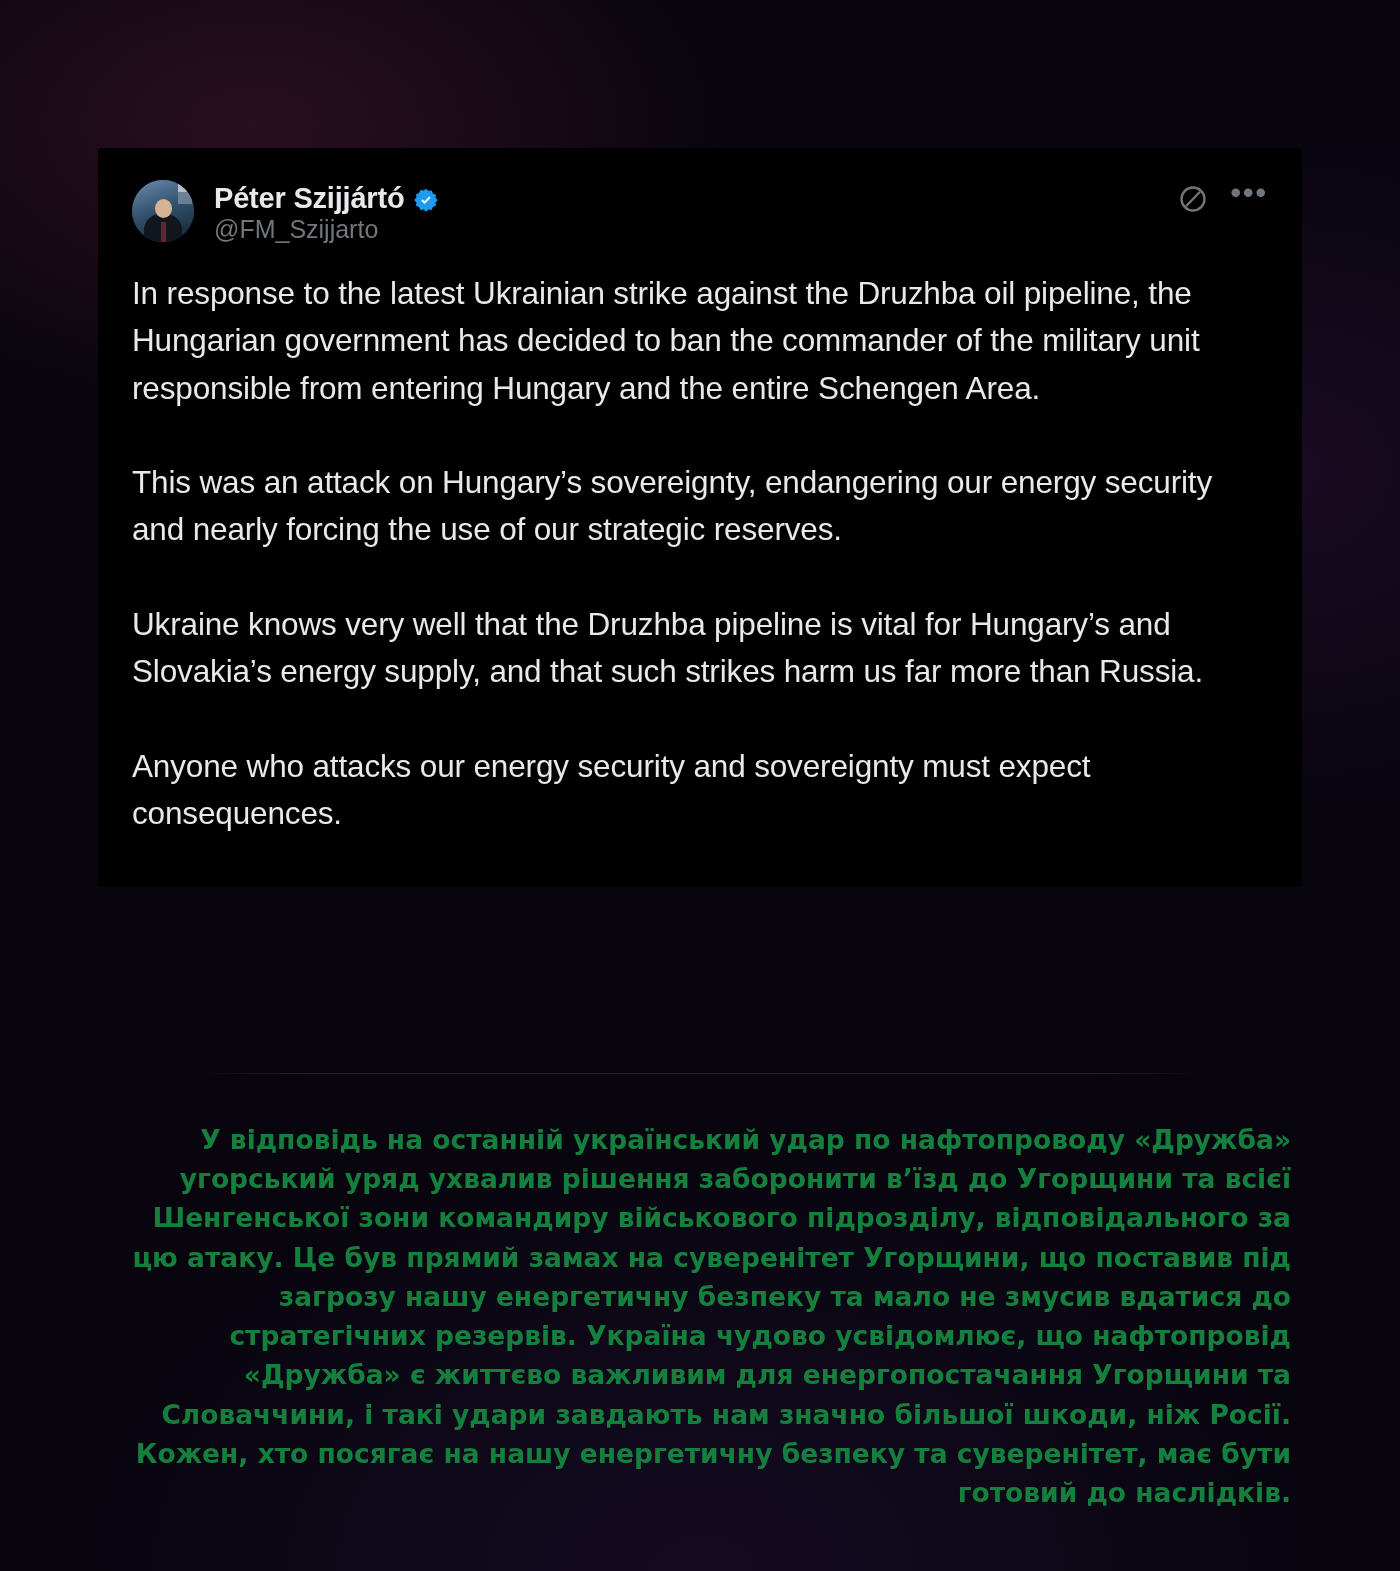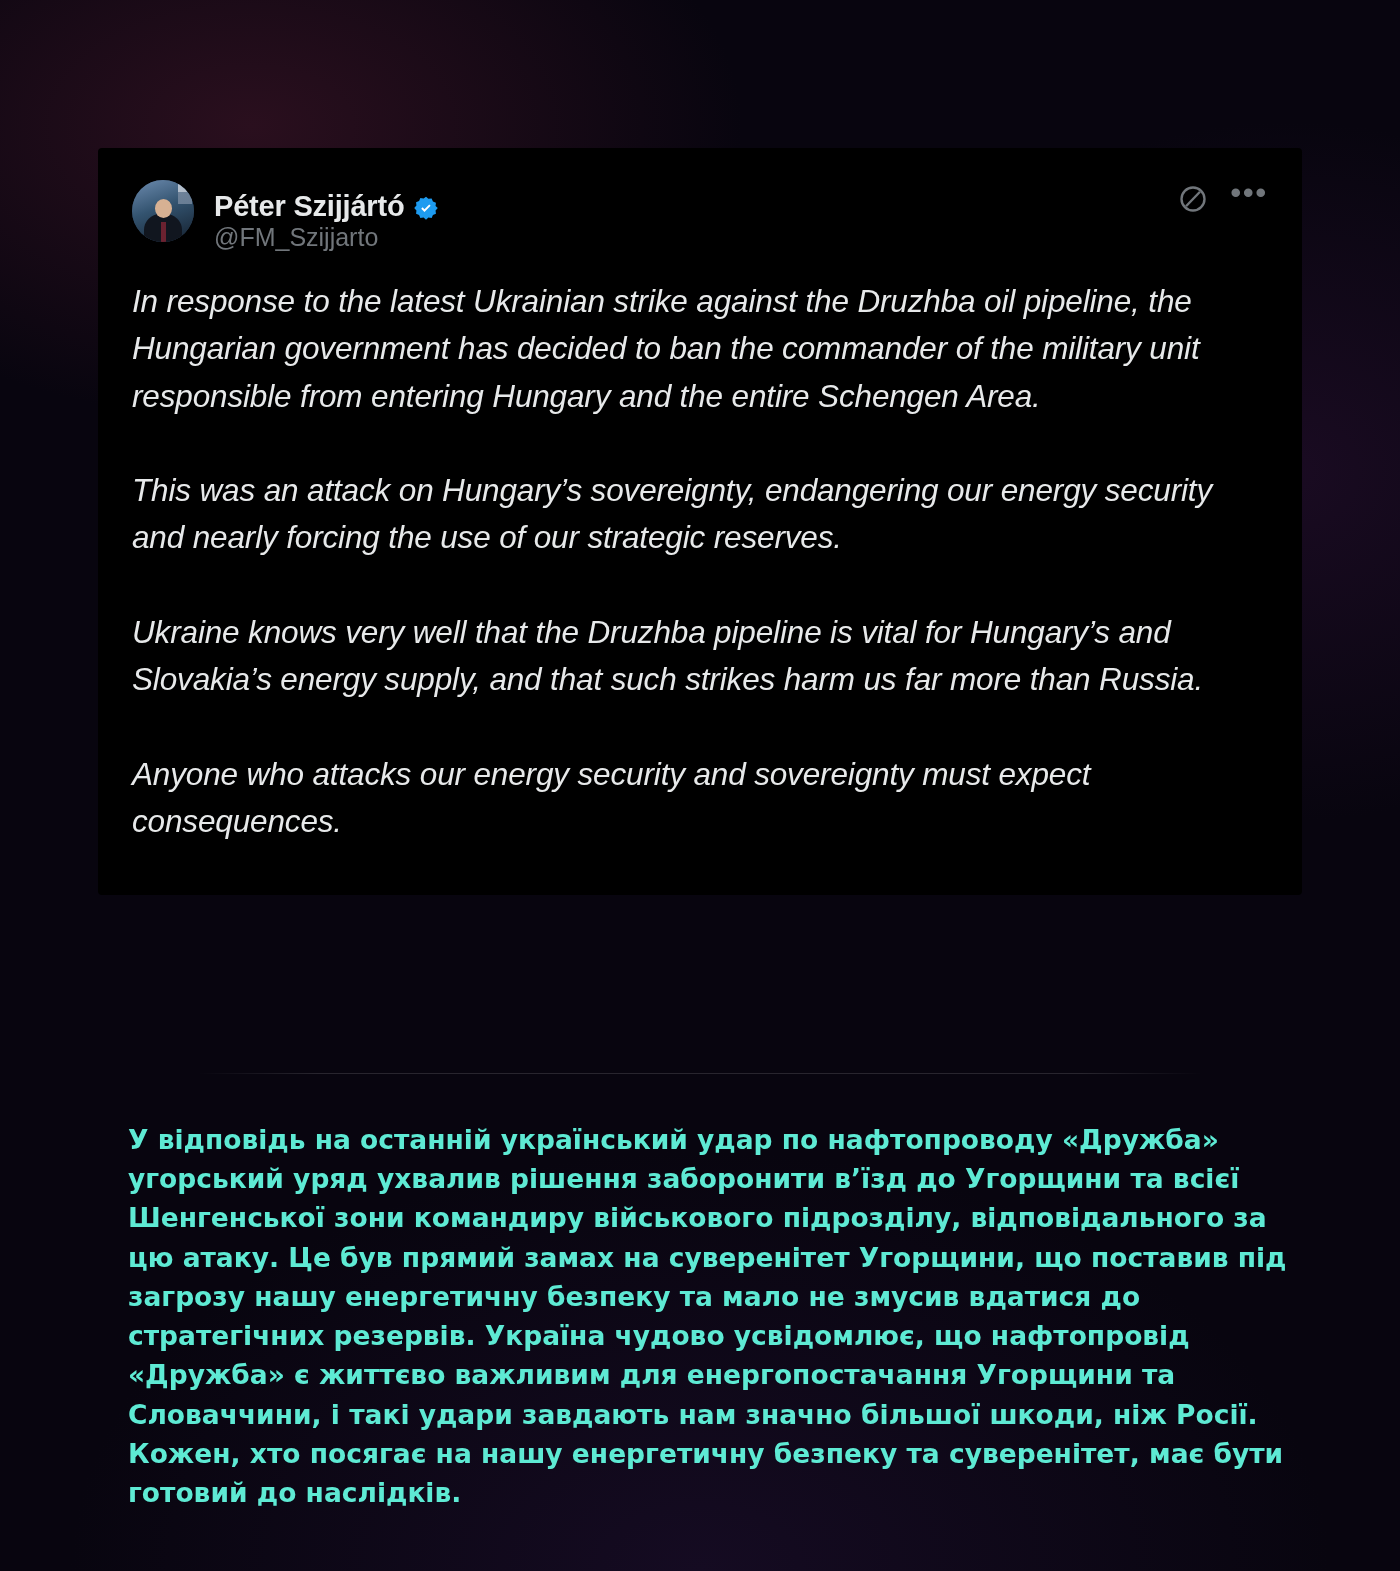--- a/index.html
+++ b/index.html
@@ -95,21 +95,20 @@
   }
 
   .name-block {
     margin-left: 20px;
     padding-top: 2px;
   }
   .display-name-row {
     display: flex;
     align-items: center;
     gap: 9px;
-    margin-top: 8px;
   }
   .display-name {
     color: #e7e9ea;
     font-size: 29px;
     font-weight: bold;
     letter-spacing: -0.2px;
     line-height: 1.15;
   }
   .verified-badge {
     width: 26px;
@@ -147,45 +146,44 @@
   }
 
   .tweet-body {
     padding: 26px 34px 50px 34px;
     color: #e7e9ea;
     font-size: 31.5px;
     line-height: 1.5;
     letter-spacing: -0.15px;
     white-space: pre-wrap;
     font-weight: 500;
-    font-style: italic;
   }
 
   
   .divider {
     position: absolute;
     left: 198px;
     top: 1073px;
     width: 1004px;
     height: 1px;
     background: linear-gradient(to right, rgba(255,255,255,0.0), rgba(255,255,255,0.13) 12%, rgba(255,255,255,0.13) 88%, rgba(255,255,255,0));
   }
 
   
   .translation {
     position: absolute;
     left: 128px;
     top: 1120px;
     width: 1163px;
-    color: #5eead4;
+    color: #15803d;
     font-size: 26.5px;
     line-height: 1.48;
     font-weight: 600;
     font-family: "DejaVu Sans", sans-serif;
-    text-align: left;
+    text-align: right;
   }
 </style>
 </head>
 <body>
 
 <div class="page-wrap">
 
   <div class="tweet-card">
 
     <div class="tweet-header">

